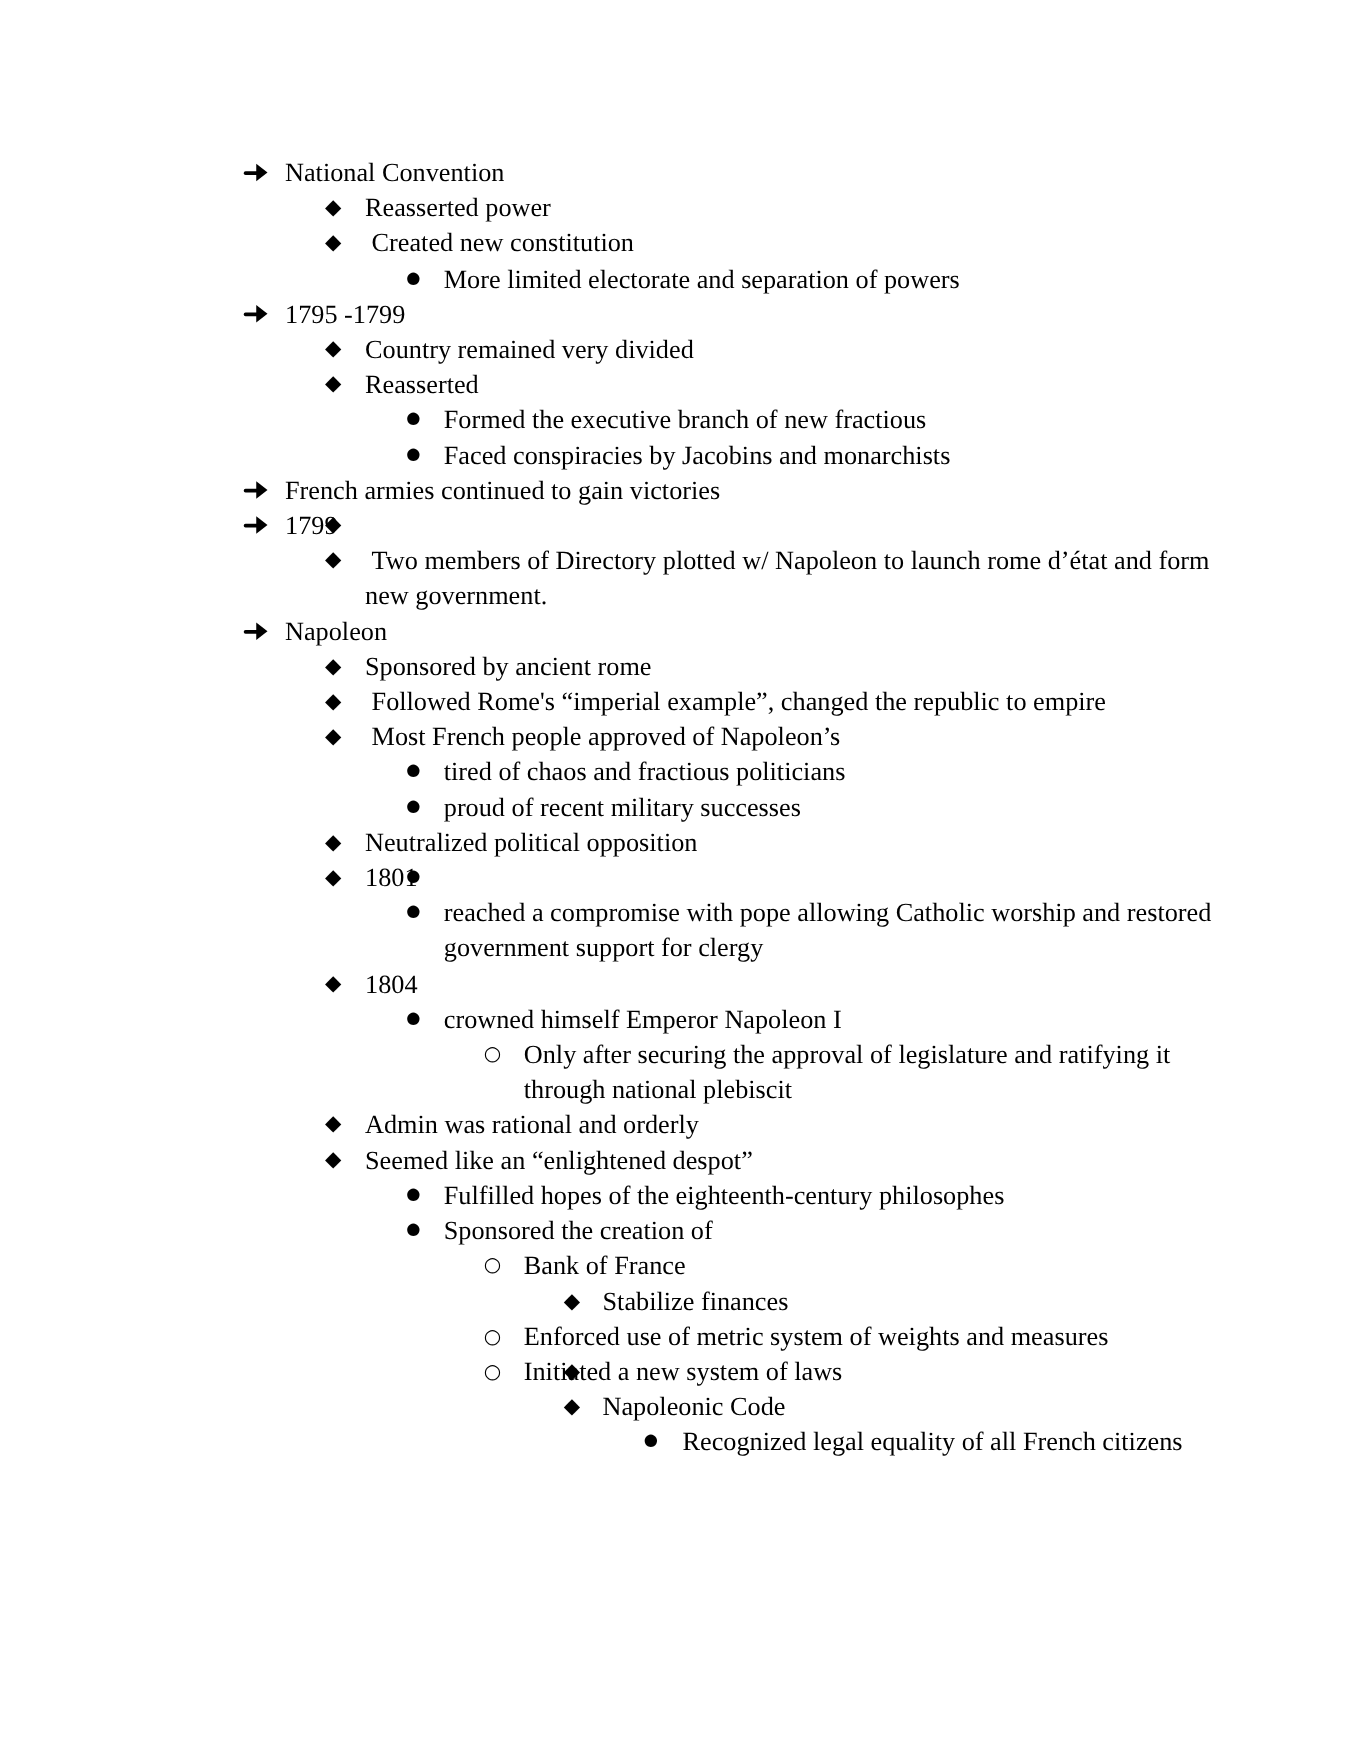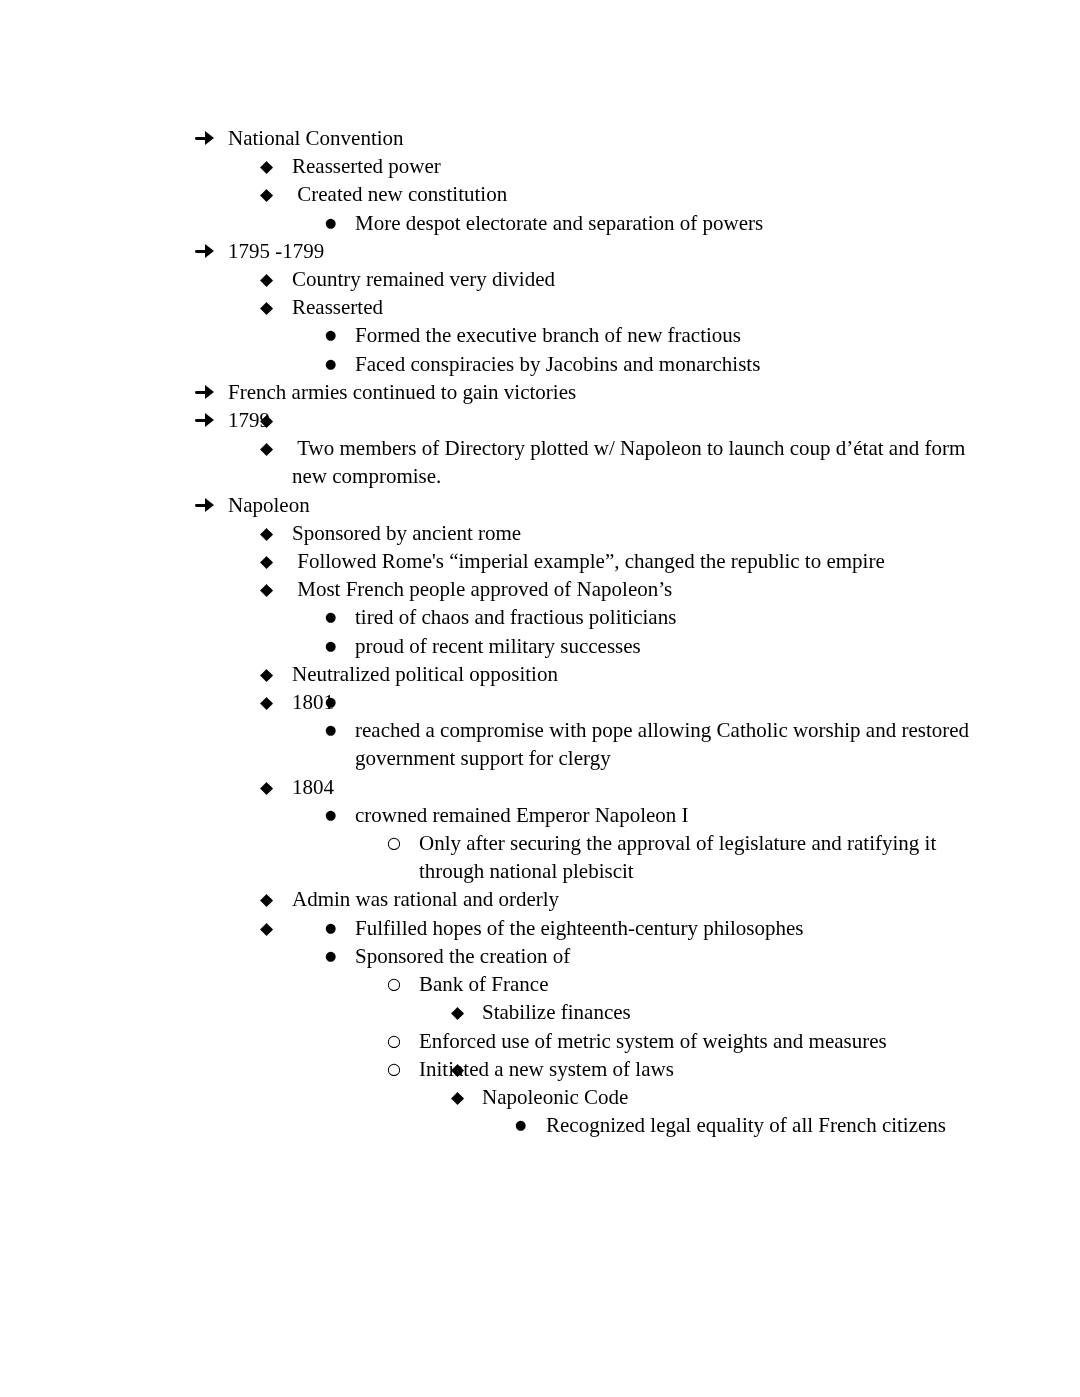--- a/index.html
+++ b/index.html
@@ -87,45 +87,45 @@
   .txt { white-space: pre-wrap; }
 </style>
 </head>
 <body>
 
 <div class="page">
   <div class="content" id="outline">
       <div class="item lv1"><span class="bullet arrow"><i class="shaft"></i><i class="head"></i></span><span class="txt">National Convention</span></div>
       <div class="item lv2"><span class="bullet diamond">◆</span><span class="txt">Reasserted power</span></div>
       <div class="item lv2"><span class="bullet diamond">◆</span><span class="txt"> Created new constitution</span></div>
-      <div class="item lv3"><span class="bullet disc">●</span><span class="txt">More despot electorate and separation of powers</span></div>
+      <div class="item lv3"><span class="bullet disc">●</span><span class="txt">More limited electorate and separation of powers</span></div>
       <div class="item lv1"><span class="bullet arrow"><i class="shaft"></i><i class="head"></i></span><span class="txt">1795 -1799</span></div>
       <div class="item lv2"><span class="bullet diamond">◆</span><span class="txt">Country remained very divided</span></div>
       <div class="item lv2"><span class="bullet diamond">◆</span><span class="txt">Reasserted</span></div>
       <div class="item lv3"><span class="bullet disc">●</span><span class="txt">Formed the executive branch of new fractious</span></div>
       <div class="item lv3"><span class="bullet disc">●</span><span class="txt">Faced conspiracies by Jacobins and monarchists</span></div>
       <div class="item lv1"><span class="bullet arrow"><i class="shaft"></i><i class="head"></i></span><span class="txt">French armies continued to gain victories</span></div>
       <div class="item lv2"><span class="bullet diamond">◆</span></div>
       <div class="item lv1"><span class="bullet arrow"><i class="shaft"></i><i class="head"></i></span><span class="txt">1799</span></div>
-      <div class="item lv2"><span class="bullet diamond">◆</span><span class="txt"> Two members of Directory plotted w/ Napoleon to launch coup d’état and form new compromise.</span></div>
+      <div class="item lv2"><span class="bullet diamond">◆</span><span class="txt"> Two members of Directory plotted w/ Napoleon to launch rome d’état and form new government.</span></div>
       <div class="item lv1"><span class="bullet arrow"><i class="shaft"></i><i class="head"></i></span><span class="txt">Napoleon</span></div>
       <div class="item lv2"><span class="bullet diamond">◆</span><span class="txt">Sponsored by ancient rome</span></div>
       <div class="item lv2"><span class="bullet diamond">◆</span><span class="txt"> Followed Rome's “imperial example”, changed the republic to empire</span></div>
       <div class="item lv2"><span class="bullet diamond">◆</span><span class="txt"> Most French people approved of Napoleon’s</span></div>
       <div class="item lv3"><span class="bullet disc">●</span><span class="txt">tired of chaos and fractious politicians</span></div>
       <div class="item lv3"><span class="bullet disc">●</span><span class="txt">proud of recent military successes</span></div>
       <div class="item lv2"><span class="bullet diamond">◆</span><span class="txt">Neutralized political opposition</span></div>
       <div class="item lv3"><span class="bullet disc">●</span></div>
       <div class="item lv2"><span class="bullet diamond">◆</span><span class="txt">1801</span></div>
       <div class="item lv3"><span class="bullet disc">●</span><span class="txt">reached a compromise with pope allowing Catholic worship and restored government support for clergy</span></div>
       <div class="item lv2"><span class="bullet diamond">◆</span><span class="txt">1804</span></div>
-      <div class="item lv3"><span class="bullet disc">●</span><span class="txt">crowned remained Emperor Napoleon I</span></div>
+      <div class="item lv3"><span class="bullet disc">●</span><span class="txt">crowned himself Emperor Napoleon I</span></div>
       <div class="item lv4"><span class="bullet circle">○</span><span class="txt">Only after securing the approval of legislature and ratifying it through national plebiscit</span></div>
       <div class="item lv2"><span class="bullet diamond">◆</span><span class="txt">Admin was rational and orderly</span></div>
-      <div class="item lv2"><span class="bullet diamond">◆</span></div>
+      <div class="item lv2"><span class="bullet diamond">◆</span><span class="txt">Seemed like an “enlightened despot”</span></div>
       <div class="item lv3"><span class="bullet disc">●</span><span class="txt">Fulfilled hopes of the eighteenth-century philosophes</span></div>
       <div class="item lv3"><span class="bullet disc">●</span><span class="txt">Sponsored the creation of</span></div>
       <div class="item lv4"><span class="bullet circle">○</span><span class="txt">Bank of France</span></div>
       <div class="item lv5"><span class="bullet diamond">◆</span><span class="txt">Stabilize finances</span></div>
       <div class="item lv4"><span class="bullet circle">○</span><span class="txt">Enforced use of metric system of weights and measures</span></div>
       <div class="item lv5"><span class="bullet diamond">◆</span></div>
       <div class="item lv4"><span class="bullet circle">○</span><span class="txt">Initiated a new system of laws</span></div>
       <div class="item lv5"><span class="bullet diamond">◆</span><span class="txt">Napoleonic Code</span></div>
       <div class="item lv6"><span class="bullet disc">●</span><span class="txt">Recognized legal equality of all French citizens</span></div>
     </div>

